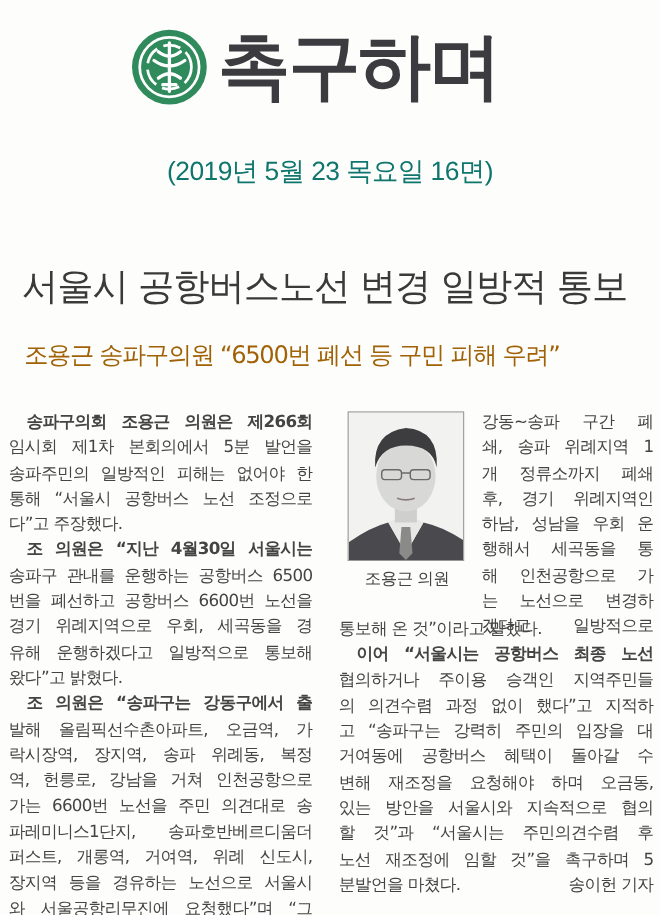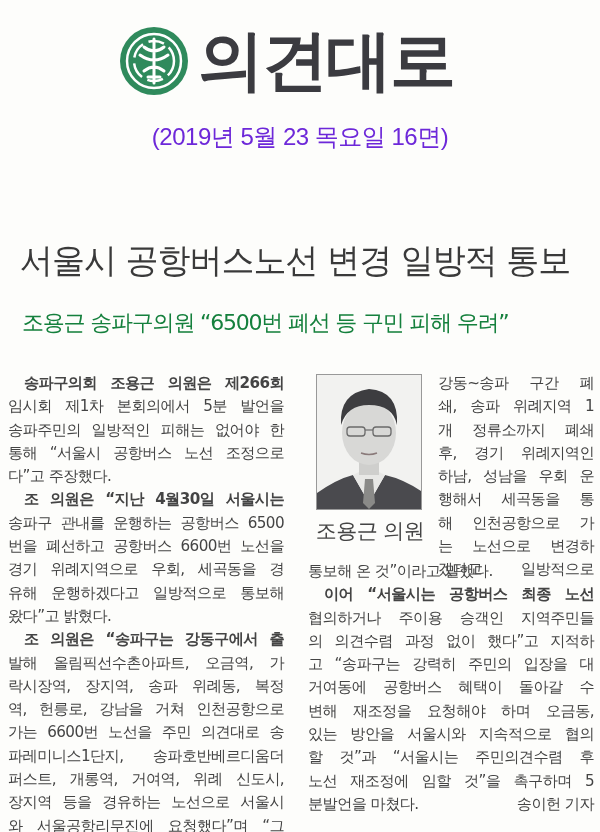--- a/index.html
+++ b/index.html
@@ -3,45 +3,45 @@
 <meta charset="utf-8">
 <style>
   html, body { margin:0; padding:0; }
   body {
     width:600px; height:832px; background:#fdfdfb; position:relative; overflow:hidden;
     font-family:"DejaVu Sans", sans-serif; color:#3a3a3a;
   }
   .masthead { position:absolute; left:118px; top:22px; height:78px; display:flex; align-items:center; }
   .logo { width:72px; height:72px; margin-right:8px; }
   .paper-name { font-size:66px; font-weight:bold; letter-spacing:-2px; color:#3b3b40; line-height:1; }
-  .dateline { position:absolute; left:0; width:600px; top:121px; text-align:center; font-size:24px; color:#6d28d9; letter-spacing:-0.5px; font-family:"Liberation Sans", sans-serif; }
+  .dateline { position:absolute; left:0; width:600px; top:140px; text-align:center; font-size:24px; color:#0f766e; letter-spacing:-0.5px; font-family:"Liberation Sans", sans-serif; }
   .headline { position:absolute; left:20px; top:238px; font-family:"DejaVu Serif", serif; font-size:34px; color:#3a3a3a; letter-spacing:-1px; white-space:nowrap; transform:scaleX(0.97); transform-origin:left; }
-  .subhead { position:absolute; left:22px; top:308px; font-size:22px; color:#15803d; letter-spacing:-1.2px; white-space:nowrap; }
+  .subhead { position:absolute; left:22px; top:308px; font-size:22px; color:#a16207; letter-spacing:-1.2px; white-space:nowrap; }
   .col { position:absolute; font-size:15.2px; line-height:23.3px; color:#444; letter-spacing:-0.6px; text-align:justify; }
   .col-left { left:8px; top:372px; width:276px; }
   .col-right-top { left:438px; top:372px; width:156px; }
   .col-right-bottom { left:308px; top:560px; width:286px; }
   .line { display:block; white-space:nowrap; text-align-last:justify; }
   .line.last { text-align-last:left; }
   .indent { padding-left:16px;font-weight:bold; }
   .byline-row { display:flex; justify-content:space-between; }
   .photo { position:absolute; left:316px; top:374px; width:104px; height:134px; border:1px solid #999; background:#f0f0ee; overflow:hidden; }
-  .caption { position:absolute; left:300px; width:140px; top:517px; text-align:center; font-size:21px; color:#444; letter-spacing:-0.5px; }
+  .caption { position:absolute; left:300px; width:140px; top:517px; text-align:center; font-size:15px; color:#444; letter-spacing:-0.5px; }
 </style>
 </head>
 <body>
 
 <div class="masthead">
   <svg class="logo" viewBox="0 0 72 72">
     <circle cx="36" cy="36" r="34" fill="#2f8a5c"></circle>
     <circle cx="36" cy="36" r="27" fill="none" stroke="#fff" stroke-width="2.5"></circle>
     <circle cx="36" cy="36" r="20" fill="none" stroke="#fff" stroke-width="2.5" stroke-dasharray="16 6"></circle>
     <path d="M36 14 V58 M26 22 Q36 30 46 22 M22 30 Q36 40 50 30 M26 46 Q36 38 46 46 M30 52 H42" stroke="#fff" stroke-width="3" fill="none" stroke-linecap="round"></path>
   </svg>
-  <div class="paper-name">의견대로</div>
+  <div class="paper-name">촉구하며</div>
 </div>
 
 <div class="dateline">(2019년 5월 23 목요일 16면)</div>
 
 <div class="headline">서울시 공항버스노선 변경 일방적 통보</div>
 <div class="subhead">조용근 송파구의원 “6500번 폐선 등 구민 피해 우려”</div>
 
 <div class="col col-left">
   <span class="line indent">송파구의회 조용근 의원은 제266회</span>
   <span class="line">임시회 제1차 본회의에서 5분 발언을</span>

